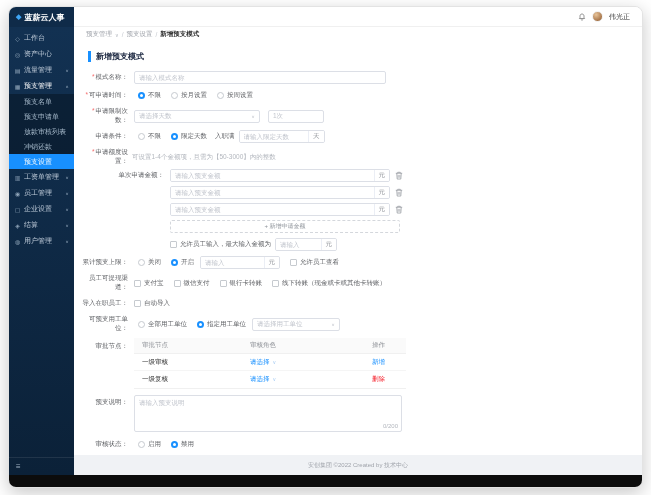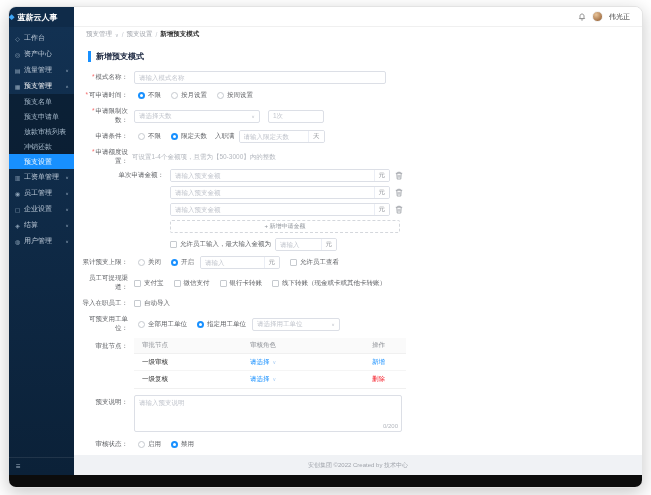--- a/index.html
+++ b/index.html
@@ -5,21 +5,21 @@
   * { margin:0; padding:0; box-sizing:border-box; }
   html,body { width:651px; height:495px; background:#fff; font-family:"Liberation Sans", sans-serif; }
   .window {
     position:absolute; left:8px; top:6px; width:635px; height:482px;
     background:#fff; border:1px solid #e3e3e3; border-radius:8px; overflow:hidden;
     box-shadow:0 5px 18px rgba(0,0,0,.22);
     display:flex; flex-direction:column;
   }
   
   .topbar { height:20px; display:flex; flex-shrink:0; }
-  .logo { width:65px; background:#0f2b49; color:#fff; display:flex; align-items:center; gap:3px; font-size:8px; font-weight:bold; flex-shrink:0; }
+  .logo { width:65px; background:#0f2b49; color:#fff; display:flex; align-items:center; gap:3px; padding-left:7px; font-size:8px; font-weight:bold; flex-shrink:0; }
   .logo-mark { color:#3ea5f5; font-size:7px; }
   .topbar-right { flex:1; background:#fff; border-bottom:1px solid #f0f0f0; display:flex; align-items:center; justify-content:flex-end; gap:6px; padding-right:12px; }
   .bell { width:8px; height:8px; color:#666; }
   .avatar { width:11px; height:11px; border-radius:50%; background:radial-gradient(circle at 35% 30%, #e8c49a, #a8764a 70%, #7a4e2a); border:1px solid #eee; }
   .username { font-size:7px; color:#333; }
   
   .bodyrow { flex:1; display:flex; min-height:0; }
   .sidebar { width:65px; background:linear-gradient(180deg,#123152 0%,#0b2138 100%); display:flex; flex-direction:column; flex-shrink:0; font-size:7px; color:#bfcbd9; }
   .menu { flex:1; padding-top:3px; overflow:hidden; }
   .menu-item { height:16px; display:flex; align-items:center; gap:3px; padding:0 5px; cursor:default; white-space:nowrap; }

